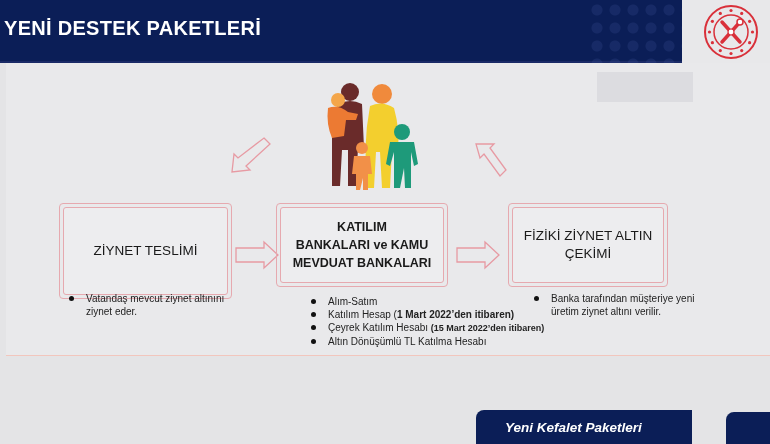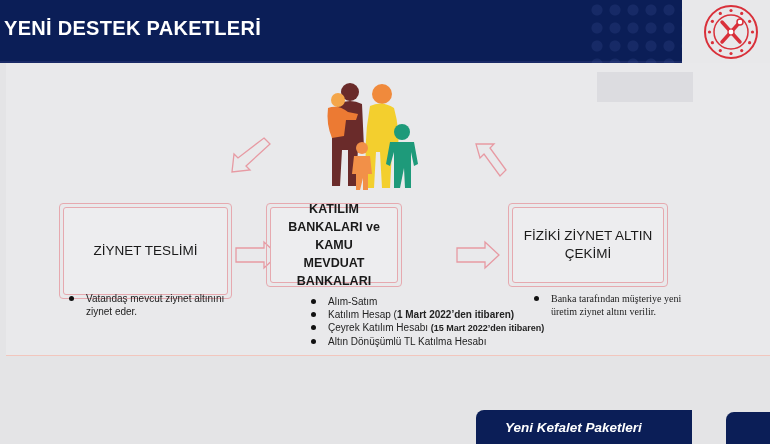--- a/index.html
+++ b/index.html
@@ -52,35 +52,35 @@
   }
   .box-inner {
     width: 100%; height: 100%;
     border: 1.5px solid #e6a9af;
     border-radius: 3px;
     background: #ededef;
     display: flex; flex-direction: column; align-items: center; justify-content: center;
     text-align: center; color: #1a1a1a; font-size: 13.5px; line-height: 18px;
   }
   .box1 { left: 59px; top: 203px; width: 173px; height: 96px; }
-  .box2 { left: 266px; top: 203px; width: 136px; height: 84px; }
+  .box2 { left: 276px; top: 203px; width: 172px; height: 84px; }
   .box2 .box-inner { font-weight: bold; font-size: 12.5px; line-height: 18px; }
   .box3 { left: 508px; top: 203px; width: 160px; height: 84px; }
   .arrow { position: absolute; }
   .list {
     position: absolute; list-style: none; font-size: 10px; color: #222; line-height: 13px;
   }
   .list li { position: relative; padding-left: 20px; }
   .list li::before {
     content: ""; position: absolute; left: 3px; top: 4px; width: 5px; height: 5px;
     background: #111; border-radius: 50%;
   }
   .list1 { left: 66px; top: 292px; width: 200px; }
   .list2 { left: 308px; top: 295px; width: 280px; }
-  .list3 { left: 531px; top: 292px; width: 200px; font-family: Liberation Serif, serif; }
+  .list3 { left: 531px; top: 292px; width: 200px; }
   .b { font-weight: bold; text-align: center; }
   .footer-tab {
     position: absolute; left: 476px; top: 410px; width: 216px; height: 34px;
     background: #0b1e57; border-radius: 8px 0 0 0;
     color: #fff; font-style: italic; font-weight: bold; font-size: 13.5px;
     padding: 10px 0 0 29px;
   }
   .footer-tab2 {
     position: absolute; left: 724px; top: 410px; width: 46px; height: 34px;
     background: #0b1e57; border-radius: 10px 0 0 0;

